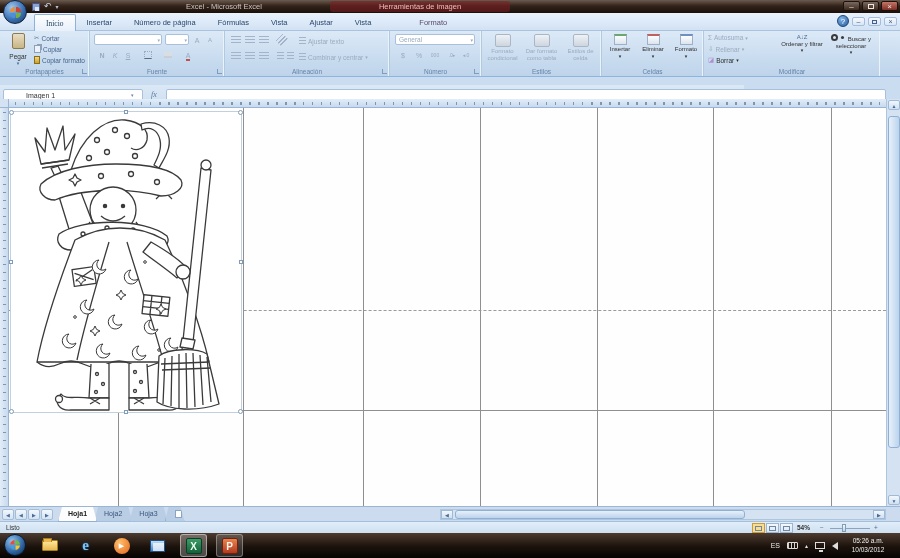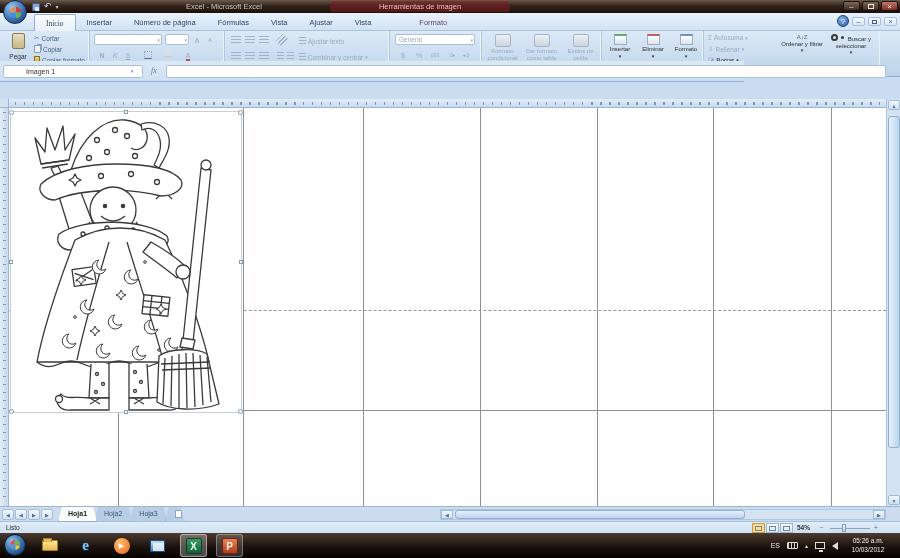--- a/index.html
+++ b/index.html
@@ -68,21 +68,21 @@
   .bigbtn { position:absolute; top:2px; width:37px; height:40px; text-align:center;
     font-size:6px; color:#9aabbf; line-height:6.5px; }
   .bigbtn.en { color:#2f2f2f; }
   .bigicon { display:block; margin:1px auto 1px; width:16px; height:13px; border-radius:2px;
     background:linear-gradient(#eef2f6,#cdd5de); border:1px solid #aab6c4; }
   .celicon { display:block; margin:1px auto 1px; width:13px; height:11px;
     background:linear-gradient(#fdfefe,#dbe4ee); border:1px solid #9db0c5; }
   .caret { font-size:5px; color:inherit; }
 
   
-  #formulabar { left:0; top:61px; width:744px; height:21px;
+  #formulabar { left:0; top:85px; width:744px; height:21px;
     background:linear-gradient(#dbe8f6,#cfe0f1); border-bottom:1px solid #8fb3dc; }
   #namebox { position:absolute; left:3px; top:4px; width:140px; height:13px; background:#fff;
     border:1px solid #a9c0dc; border-radius:2px; font-size:7px; color:#333; line-height:12px; padding-left:22px; }
   #namebox-caret { position:absolute; left:131px; top:7px; font-size:5px; color:#6b87a8; }
   #fx-label { position:absolute; left:151px; top:5px; font-size:8px; font-style:italic;
     font-family:"Liberation Serif", serif; color:#5a7aa3; }
   #formula-input { position:absolute; left:166px; top:4px; width:720px; height:13px;
     background:#fff; border:1px solid #a9c0dc; border-radius:2px; font-size:7px; color:#333; }
 
   

